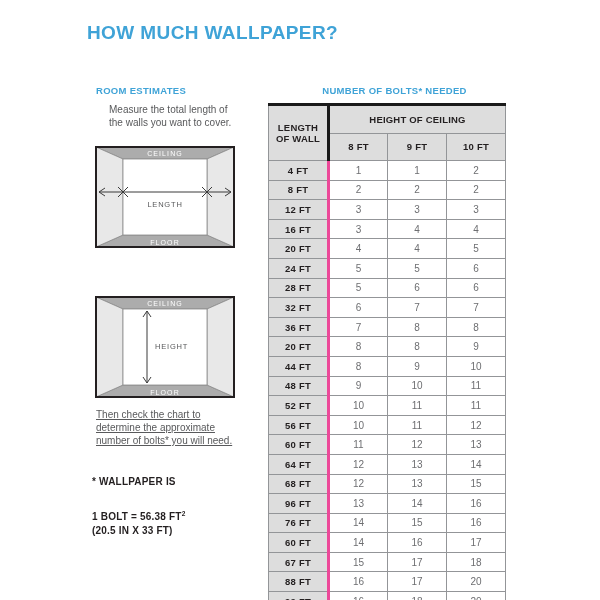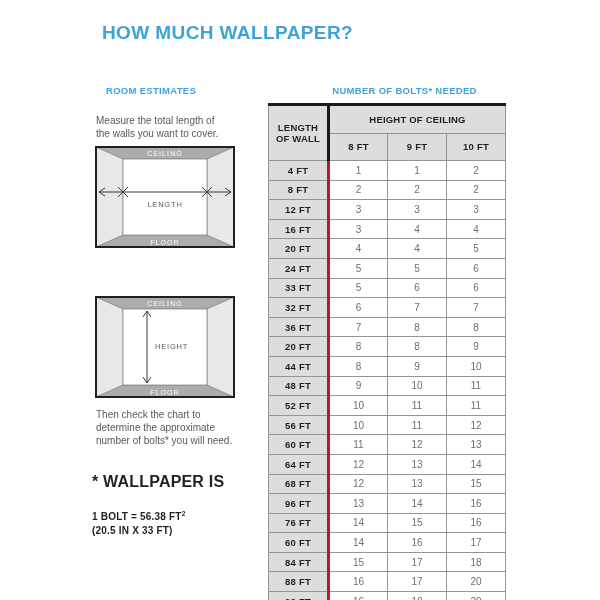--- a/index.html
+++ b/index.html
@@ -2,42 +2,42 @@
 <html><head>
 <meta charset="utf-8">
 <style>
   * { margin:0; padding:0; box-sizing:border-box; }
   html,body { background:#ffffff; }
   .page {
     position:relative; width:600px; height:600px; background:#ffffff;
     font-family:"Liberation Sans", sans-serif; color:#58595B; overflow:hidden;
   }
   .page-title {
-    position:absolute; left:102px; top:22px;
+    position:absolute; left:87px; top:22px;
     font-size:19px; font-weight:bold; color:#3FA3D7; letter-spacing:.4px;text-align:right;
   }
   .section-heading {
-    position:absolute; font-size:9.5px; font-weight:bold; color:#3FA3D7; letter-spacing:.3px;margin-left:10px;
+    position:absolute; font-size:9.5px; font-weight:bold; color:#3FA3D7; letter-spacing:.3px;
   }
   .room-heading { left:96px; top:85px; }
   .table-heading { left:276px; top:85px; width:237px; text-align:center; }
   .step {
     position:absolute; left:96px; font-size:10px; line-height:13px;
     color:#58595B; white-space:pre-line;
   }
-  .step1 { top:114px; }
+  .step1 { top:103px;margin-left:13px; }
   .step2 { top:261px; }
-  .step3 { top:408px; }
+  .step3 { top:408px;text-decoration:underline; }
   .diagram { position:absolute; left:95px; }
   .diagram1 { top:146px; }
   .diagram2 { top:296px; }
   .svg-room-label { font-family:"Liberation Sans",sans-serif; font-size:7px; letter-spacing:1.1px; fill:#ffffff; }
   .svg-measure-label { font-family:"Liberation Sans",sans-serif; font-size:7.5px; letter-spacing:.8px; fill:#58595B; }
   .footnote {
-    position:absolute; left:92px; top:475px; font-size:16px; font-weight:bold;
+    position:absolute; left:92px; top:475px; font-size:10px; font-weight:bold;
     color:#231F20; line-height:13px; letter-spacing:.2px;
   }
   .footnote .indent { padding-left:6px; }
   .bolt-info {
     position:absolute; left:92px; top:507px; font-size:10px; font-weight:bold;
     color:#231F20; line-height:14px; letter-spacing:.2px;
   }
   sup { font-size:6.5px; }
   table.bolts {
     position:absolute; left:268px; top:103px; width:237px;
@@ -49,21 +49,21 @@
   table.bolts col.c2, table.bolts col.c3, table.bolts col.c4 { width:59px; }
   table.bolts th, table.bolts td {
     border:1px solid #939598; text-align:center; vertical-align:middle;
   }
   table.bolts th { background:#DDDDDD; color:#231F20; font-size:9.5px; font-weight:bold; letter-spacing:.2px; }
   table.bolts thead tr.group-row { height:22px; }
   table.bolts thead tr.cols-row { height:21px; }
   table.bolts tbody tr { height:19.6px; }
   table.bolts td { background:#ffffff; color:#6D6E71; font-size:10px; }
   table.bolts .corner { border-right:3px solid #1A1A1A; padding:16px 6px; }
-  table.bolts tbody th { border-right:3px solid #b91c1c; }
+  table.bolts tbody th { border-right:3px solid #ec4899; }
 </style>
 </head>
 <body>
 
 <div class="page">
 
   <div class="page-title">HOW MUCH WALLPAPER?</div>
 
   <div class="section-heading room-heading">ROOM ESTIMATES</div>
 
@@ -173,21 +173,21 @@
           <td>4</td>
           <td>5</td>
         </tr>
         <tr>
           <th>24 FT</th>
           <td>5</td>
           <td>5</td>
           <td>6</td>
         </tr>
         <tr>
-          <th>33 FT</th>
+          <th>28 FT</th>
           <td>5</td>
           <td>6</td>
           <td>6</td>
         </tr>
         <tr>
           <th>32 FT</th>
           <td>6</td>
           <td>7</td>
           <td>7</td>
         </tr>
@@ -257,21 +257,21 @@
           <td>15</td>
           <td>16</td>
         </tr>
         <tr>
           <th>60 FT</th>
           <td>14</td>
           <td>16</td>
           <td>17</td>
         </tr>
         <tr>
-          <th>84 FT</th>
+          <th>67 FT</th>
           <td>15</td>
           <td>17</td>
           <td>18</td>
         </tr>
         <tr>
           <th>88 FT</th>
           <td>16</td>
           <td>17</td>
           <td>20</td>
         </tr>

